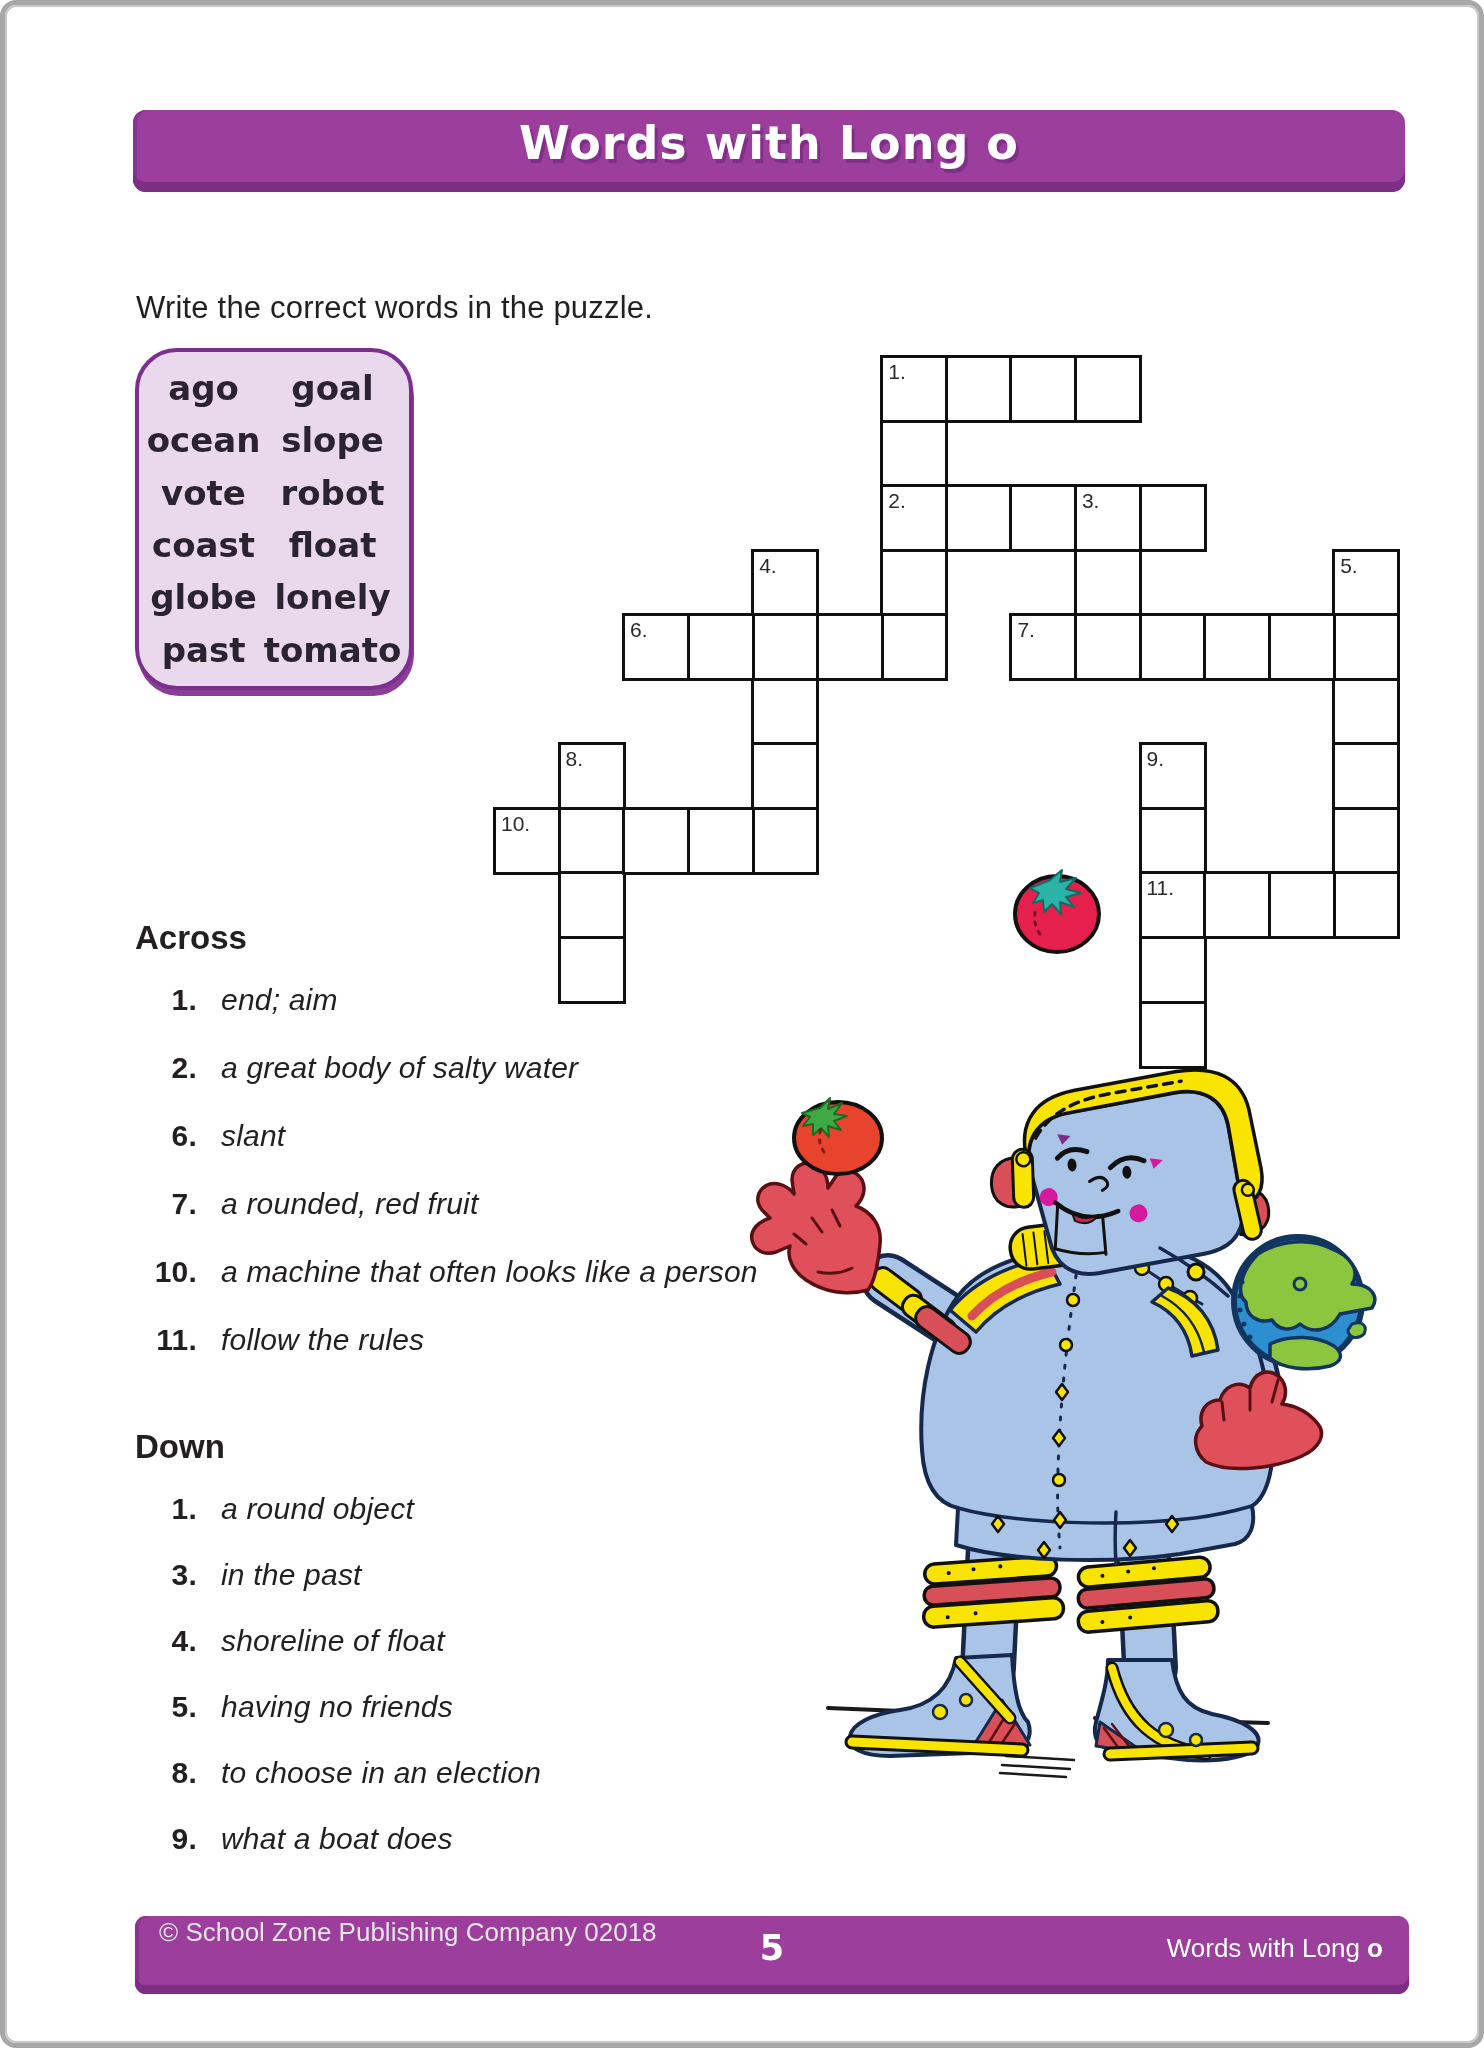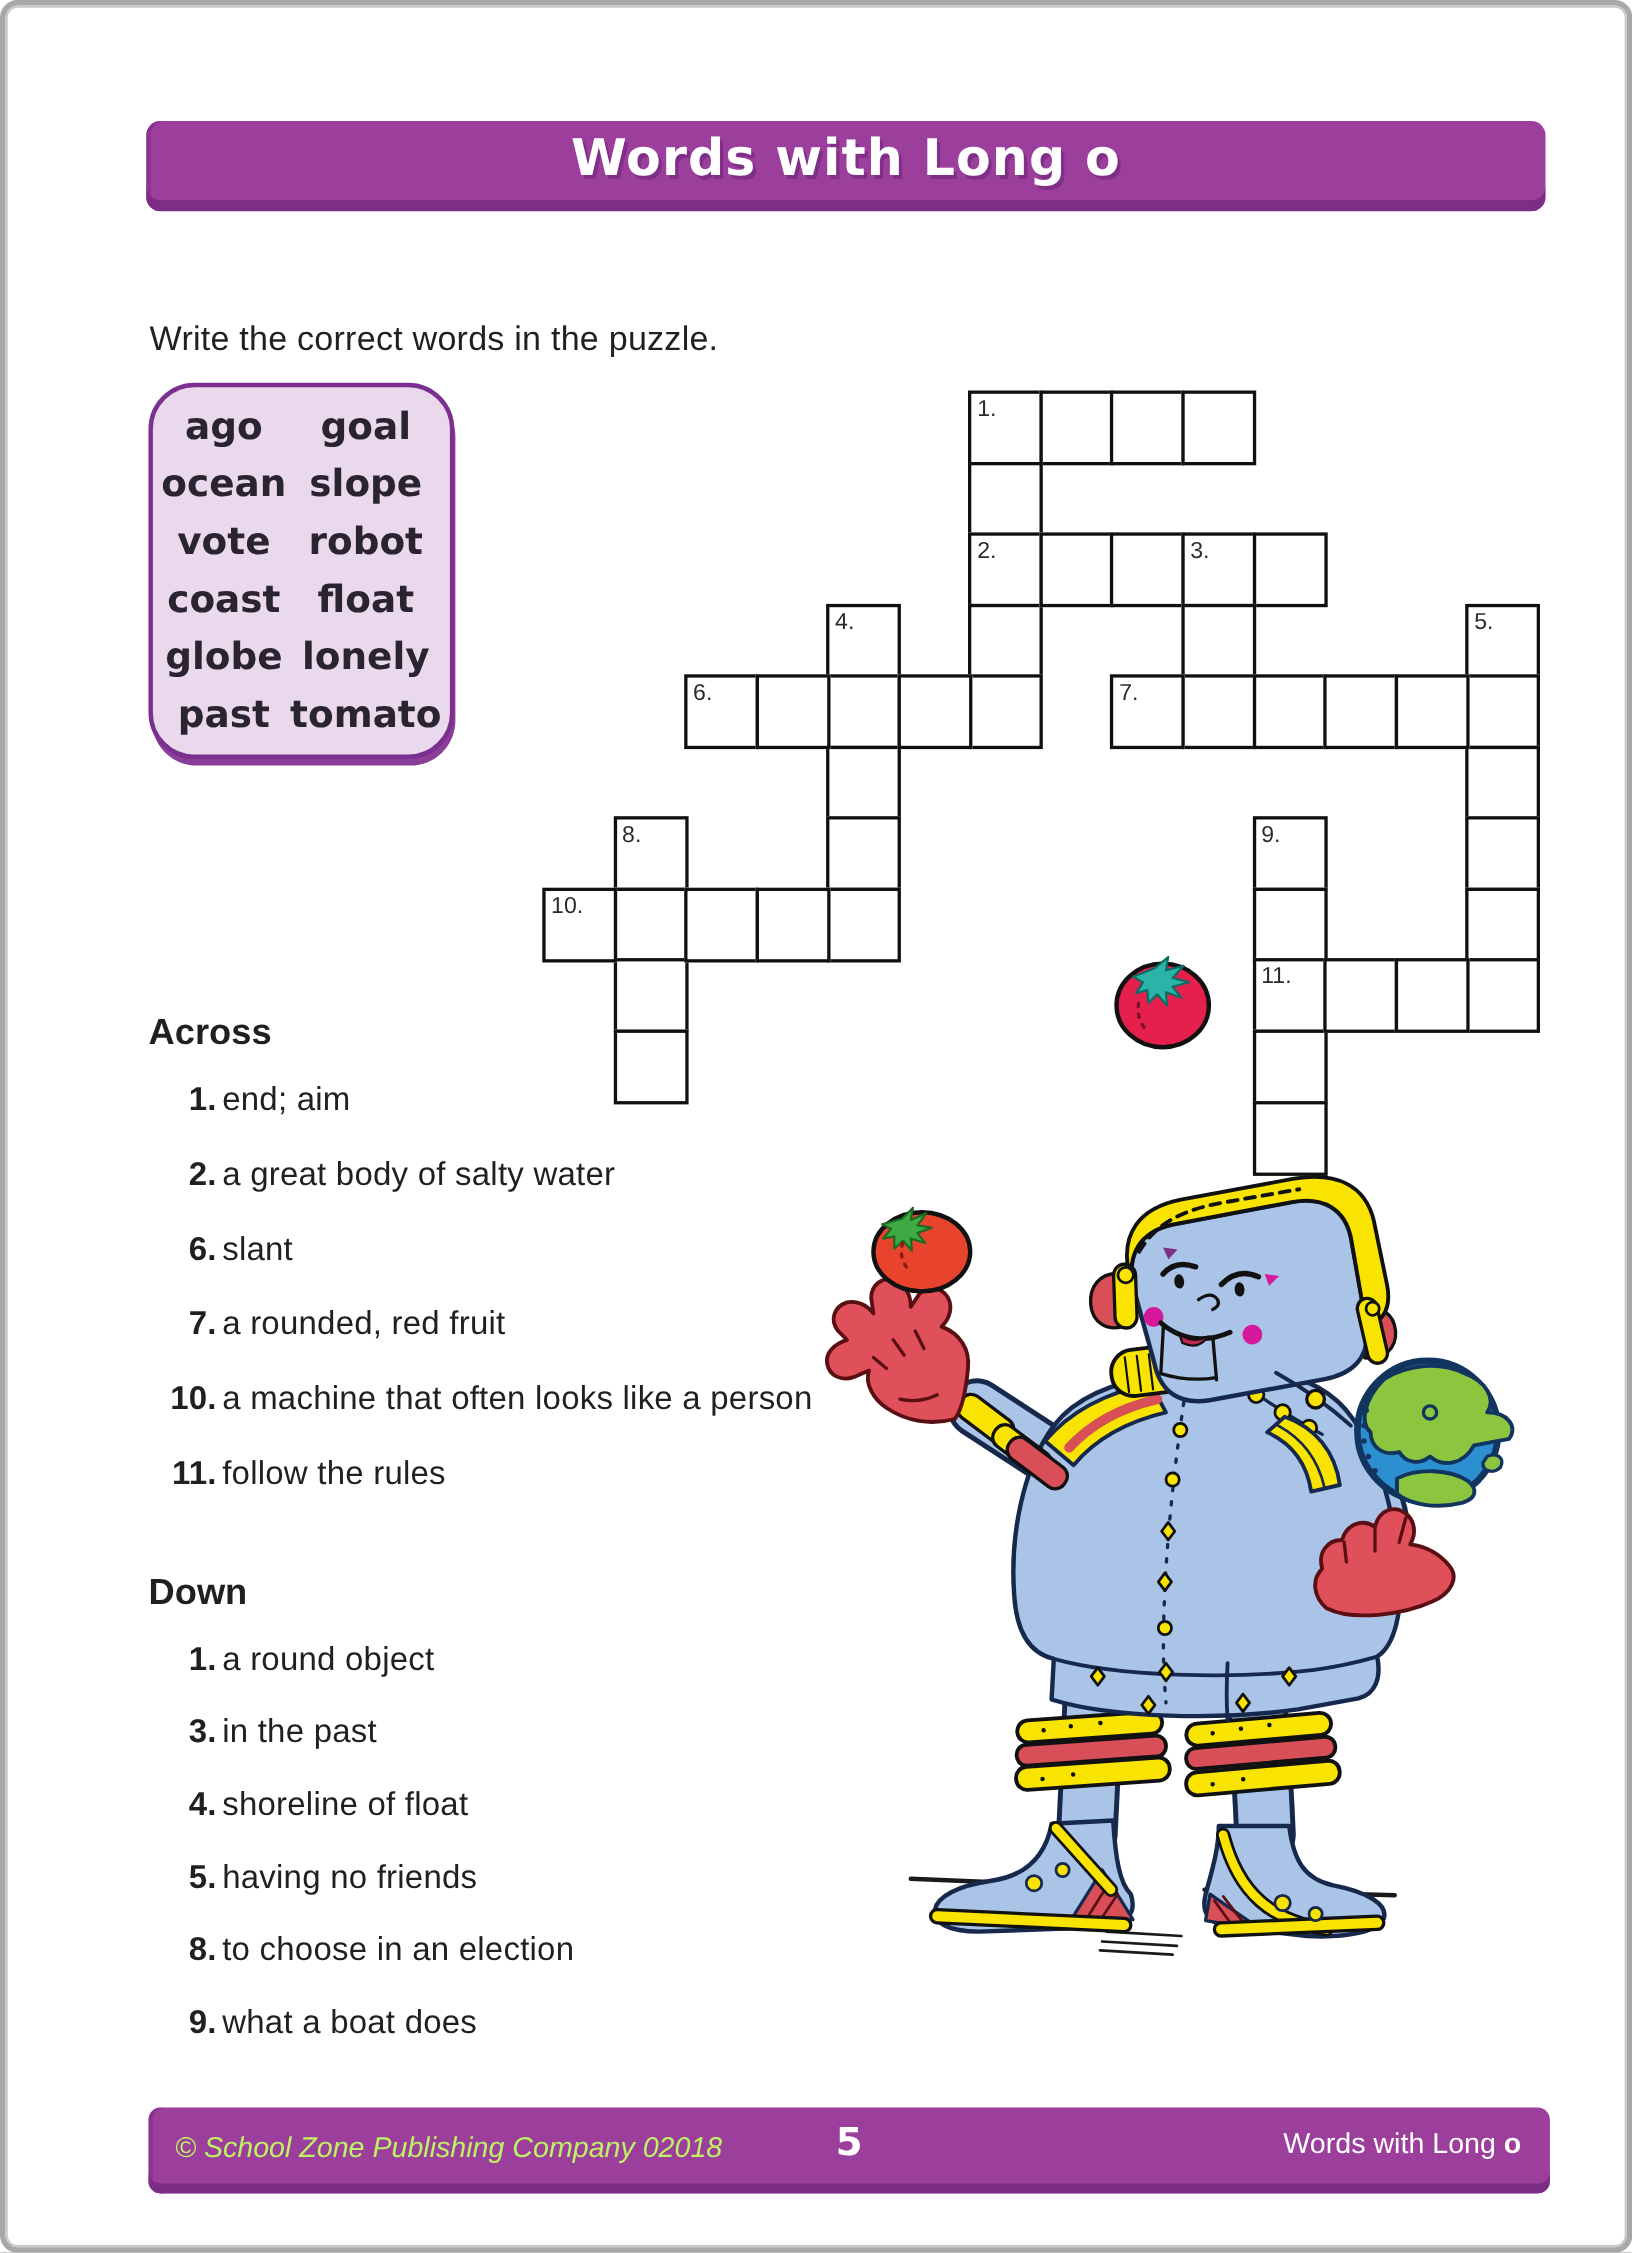--- a/index.html
+++ b/index.html
@@ -32,26 +32,26 @@
   .cw-cell{position:absolute;background:#fff;border:3.5px solid #101010;box-sizing:border-box;}
   .cw-num{display:block;margin:2px 0 0 5px;font-size:21px;color:#2b2b2b;line-height:1.1;}
   
   .clues{position:absolute;left:135px;width:880px;}
   .clues.across{top:919px;}
   .clues.down{top:1428px;}
   .clues h3{margin:0 0 26px 0;font-size:33px;font-weight:bold;color:#231f20;}
   .clue{display:flex;margin-bottom:30px;height:38px;font-size:30px;letter-spacing:.2px;}
   .clues.down .clue{margin-bottom:28px;}
   .clue .num{width:62px;text-align:right;font-weight:bold;flex:0 0 auto;}
-  .clue .txt{margin-left:5px;white-space:nowrap;}
+  .clue .txt{margin-left:24px;white-space:nowrap;font-style:italic;}
   
   .footer-bar{position:absolute;left:135px;top:1916px;width:1274px;height:78px;
               background:#9c3e9c;border-radius:11px;
               box-shadow:inset 0 -9px 0 #7c2d86, inset 4px 0 0 #8a3492;}
-  .footer-bar .copyright{position:absolute;left:24px;top:21px;color:#bef264;font-size:26px;font-style:italic;}
+  .footer-bar .copyright{position:absolute;left:24px;top:1px;color:#e5e5e5;font-size:26px;}
   .footer-bar .pageno{position:absolute;left:0;right:0;top:12px;text-align:center;
               color:#fff;font-size:35px;font-weight:bold;font-family:"DejaVu Sans",sans-serif;}
   .footer-bar .rightlabel{position:absolute;right:26px;top:17px;color:#fff;font-size:26px;}
   .footer-bar .rightlabel b{font-weight:bold;}
   svg{position:absolute;pointer-events:none;}
 </style>
 </head>
 <body>
 
 <div class="page">

